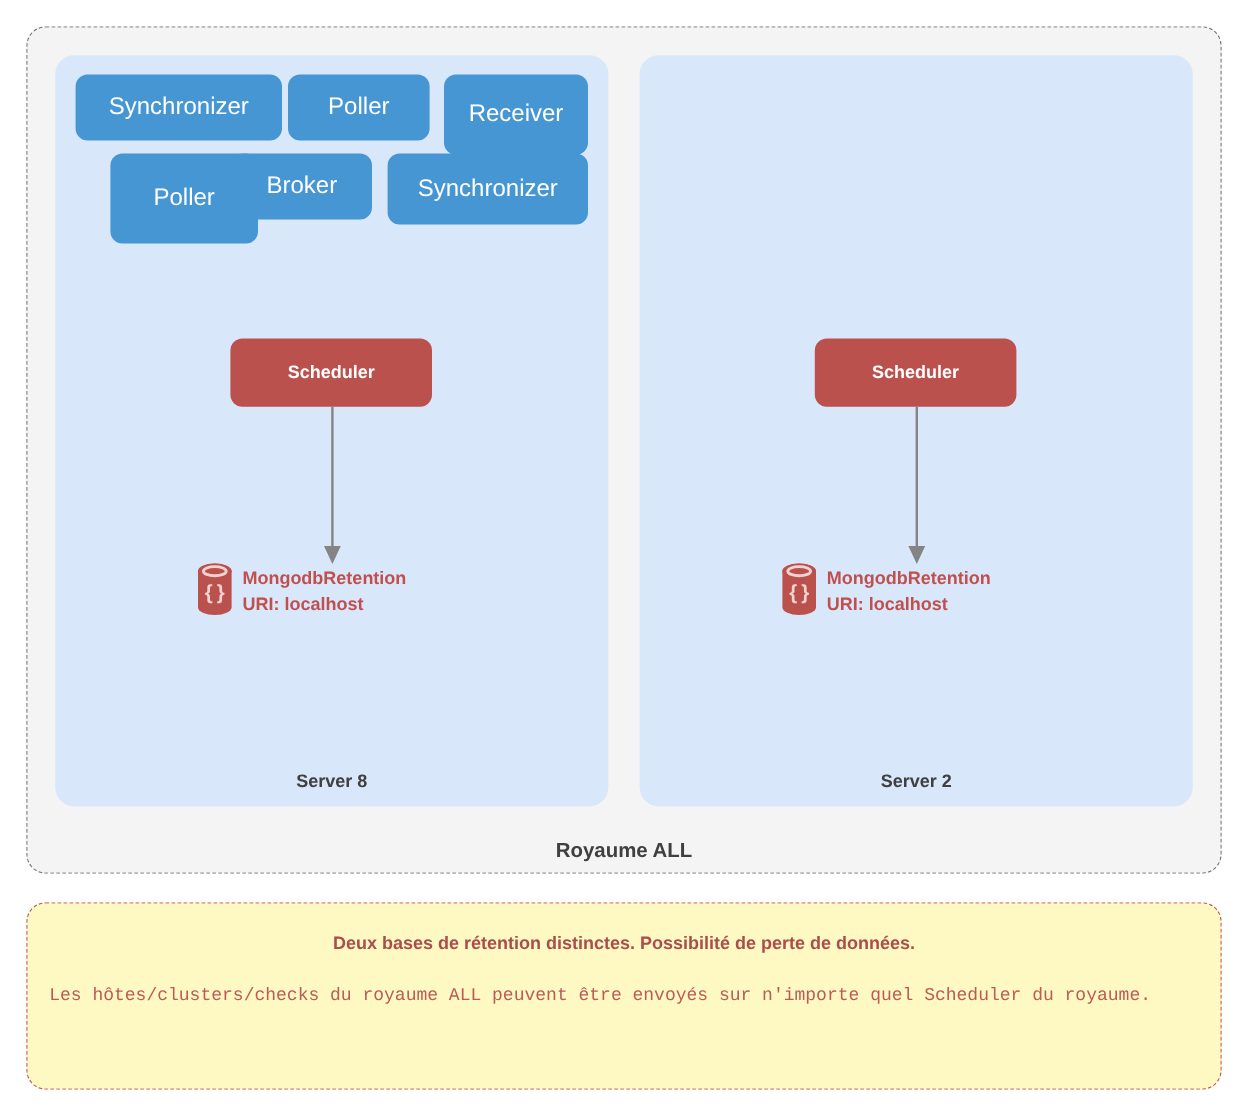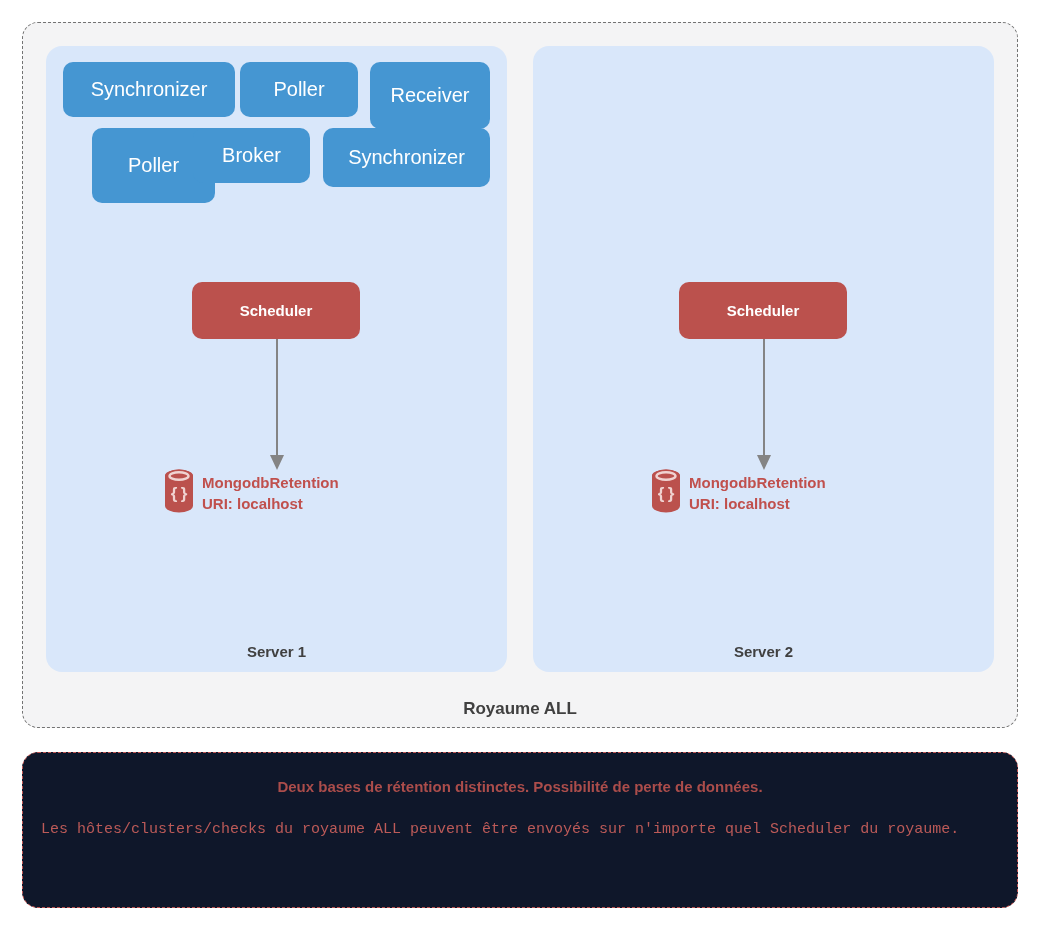--- a/index.html
+++ b/index.html
@@ -39,21 +39,21 @@
   .arrow .head{position:absolute;left:1px;top:116px;width:0;height:0;
     border-left:7px solid transparent;border-right:7px solid transparent;border-top:15px solid #848484;}
 
   
   .mongo{position:absolute;left:117px;top:420px;display:flex;align-items:flex-start;}
   .mongo .icon{flex:0 0 auto;margin-right:7px;margin-top:2px;}
   .mongo .txt{font-size:15px;font-weight:bold;color:#c0504d;line-height:21px;white-space:nowrap;padding-top:6px;}
 
   
   .warning{position:absolute;left:22px;top:752px;width:996px;height:156px;
-    background:#0f172a;border:1px dashed #bf5451;border-radius:16px;box-sizing:border-box;}
+    background:#fef9c3;border:1px dashed #bf5451;border-radius:16px;box-sizing:border-box;}
   .warning-title{margin-top:25px;text-align:center;font-size:15px;font-weight:bold;color:#ab4d4b;}
   .warning-body{margin:22px 20px 0 18px;font-size:15px;line-height:25px;color:#bc5a58;font-family:Liberation Mono, monospace;}
 </style>
 </head>
 <body>
 
 <div class="canvas">
 
   <div class="royaume">
 
@@ -80,21 +80,21 @@
             <ellipse cx="16" cy="8" rx="9.5" ry="3.8" fill="none" stroke="#f0d3d1" stroke-width="2.4"></ellipse>
             <text x="16" y="31" text-anchor="middle" font-size="17" font-weight="bold" font-family="Liberation Sans, DejaVu Sans, sans-serif" fill="#f0d3d1">{ }</text>
           </svg>
         </span>
         <span class="txt">
           <div>MongodbRetention</div>
           <div>URI: localhost</div>
         </span>
       </div>
 
-      <div class="server-label">Server 1</div>
+      <div class="server-label">Server 8</div>
     </div>
 
     <div class="server server2">
       <div class="scheduler">Scheduler</div>
 
       <div class="arrow">
         <div class="shaft"></div>
         <div class="head"></div>
       </div>
 

